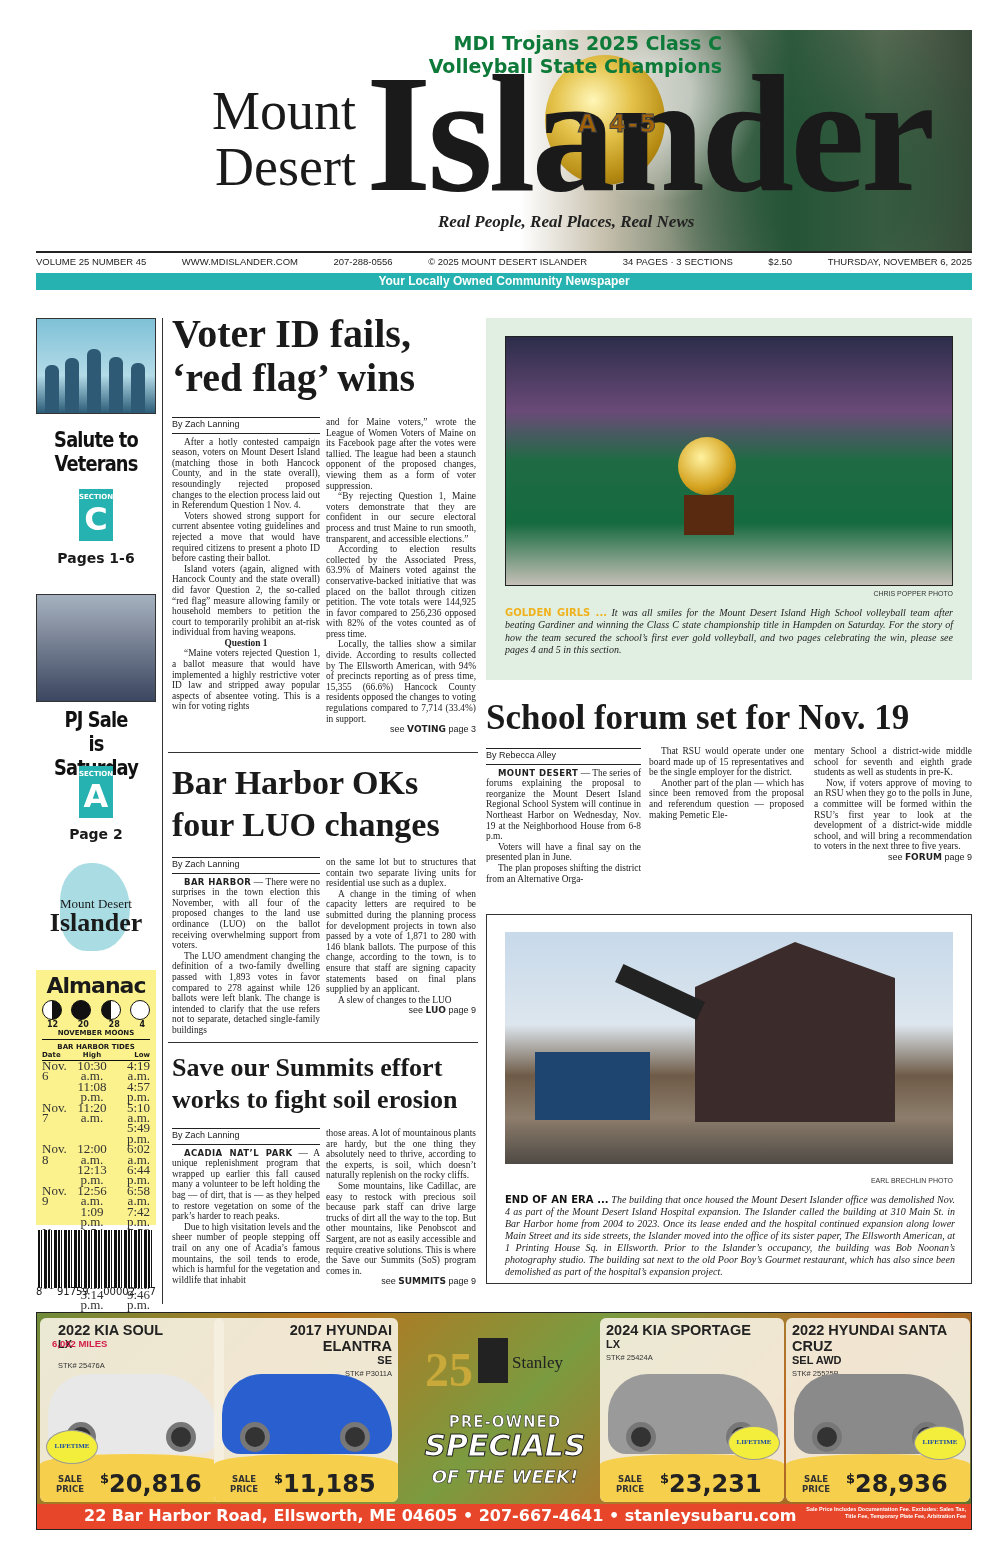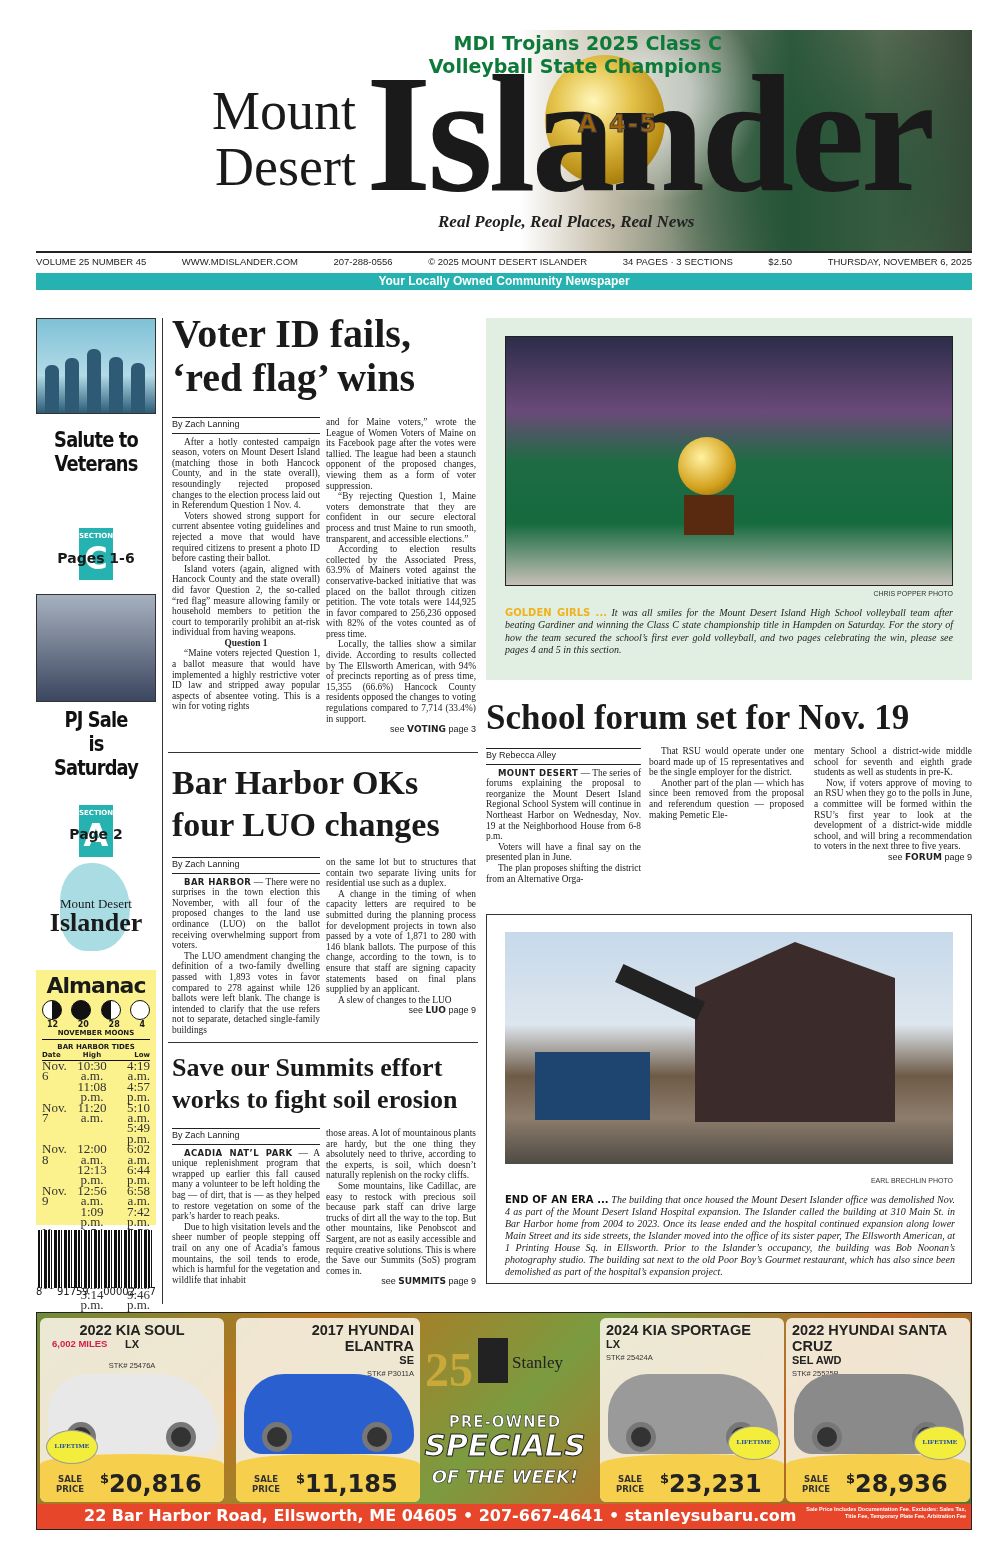--- a/index.html
+++ b/index.html
@@ -30,21 +30,21 @@
   .teal-bar { left: 36px; top: 273px; width: 936px; height: 17px; background: #26b2b0; color: #fff;
     font-family: "Liberation Sans", sans-serif; font-weight: bold; font-size: 12px; text-align: center; line-height: 17px; }
 
   
   .side-img1 { left: 36px; top: 318px; width: 120px; height: 96px; border: 1px solid #333;
     background: linear-gradient(180deg, #7fc1d6 0%, #b3dbe8 60%, #2c5c78 100%); overflow:hidden; }
   .soldier { position:absolute; bottom:0; width:14px; height:60px; background:#2e5a75; border-radius:6px 6px 0 0; }
   .side-title { left: 36px; width: 120px; text-align: center; font-family: "DejaVu Sans", sans-serif; font-weight: bold;
     font-size: 21px; line-height: 24px; color: #111; letter-spacing: -1px; transform: scaleX(.85); }
   .section-box { left: 79px; width: 34px; height: 52px; background: #26b2b0; color: #fff; text-align: center;
-    font-family: "DejaVu Sans", sans-serif; font-weight: bold; margin-top: 39px; }
+    font-family: "DejaVu Sans", sans-serif; font-weight: bold; }
   .section-box .s1 { font-size: 7px; padding-top: 4px; display: block; }
   .section-box .s2 { font-size: 32px; line-height: 36px; display: block; }
   .side-pages { left: 36px; width: 120px; text-align: center; font-family: "DejaVu Sans", sans-serif; font-weight: bold; font-size: 14px; }
   .side-img2 { left: 36px; top: 594px; width: 120px; height: 108px; border: 1px solid #333;
     background: linear-gradient(180deg, #a6b1c0 0%, #7c8698 40%, #3b4660 100%); }
   .side-logo-blob { left: 60px; top: 863px; width: 70px; height: 88px; background: #a9dde3; border-radius: 45% 55% 50% 40%; }
   .side-logo-t1 { left: 36px; top: 896px; width: 120px; text-align: center; font-size: 13px; }
   .side-logo-t2 { left: 36px; top: 908px; width: 120px; text-align: center; font-size: 26px; font-weight: bold; }
 
   .almanac { left: 36px; top: 970px; width: 120px; height: 255px; background: #fbf28d; padding: 4px 6px; }
@@ -389,39 +389,39 @@
   <div class="excavator"></div>
 </div>
 <div class="abs credit" style="left:505px; top:1177px; width:448px;">EARL BRECHLIN PHOTO</div>
 <div class="abs cutline" style="left:505px; top:1194px; width:450px; font-size:10px; line-height:12px;">
   <span class="kicker-black">END OF AN ERA ...</span><span> The building that once housed the Mount Desert Islander office was demolished Nov. 4 as part of the Mount Desert Island Hospital expansion. The Islander called the building at 310 Main St. in Bar Harbor home from 2004 to 2023. Once its lease ended and the hospital continued expansion along lower Main Street and its side streets, the Islander moved into the office of its sister paper, The Ellsworth American, at 1 Printing House Sq. in Ellsworth. Prior to the Islander’s occupancy, the building was Bob Noonan’s photography studio. The building sat next to the old Poor Boy’s Gourmet restaurant, which has also since been demolished as part of the hospital’s expansion project.</span>
 </div>
 
 <div class="abs ad"></div>
 <div id="car-cards">
     <div class="abs car-card" style="left: 40px;">
-      <div style="padding:4px 6px 0;text-align:center">
+      <div style="padding:4px 18px 0;text-align:left">
         <div class="car-name">2022 KIA SOUL</div>
         <div class="car-trim">LX</div>
         <div class="car-stk" style="margin-top:11px">STK# 25476A</div>
       </div>
       <div class="car-miles" style="position:absolute;left:12px;top:20px">6,002 MILES</div>
       <div class="price-band"></div>
       <div class="car-shape" style="background:#e8e8e8">
         <div class="car-wheel" style="left:18px;top:48px"></div>
         <div class="car-wheel" style="left:118px;top:48px"></div>
       </div>
       <div class="lifetime" style="left:6px;top:112px">LIFETIME</div>
       <div class="sale-lbl">
         <div>SALE</div>
         <div>PRICE</div>
       </div>
       <div class="price"><sup>$</sup><span>20,816</span></div>
     </div>
-    <div class="abs car-card" style="left: 236px;">
+    <div class="abs car-card" style="left: 214px;">
       <div style="padding:4px 6px 0;text-align:right">
         <div class="car-name">2017 HYUNDAI ELANTRA</div>
         <div class="car-trim">SE</div>
         <div class="car-stk" style="margin-top:3px">STK# P3011A</div>
       </div>
       <div class="price-band"></div>
       <div class="car-shape" style="background:#2a5fd0">
         <div class="car-wheel" style="left:18px;top:48px"></div>
         <div class="car-wheel" style="left:118px;top:48px"></div>
       </div>

